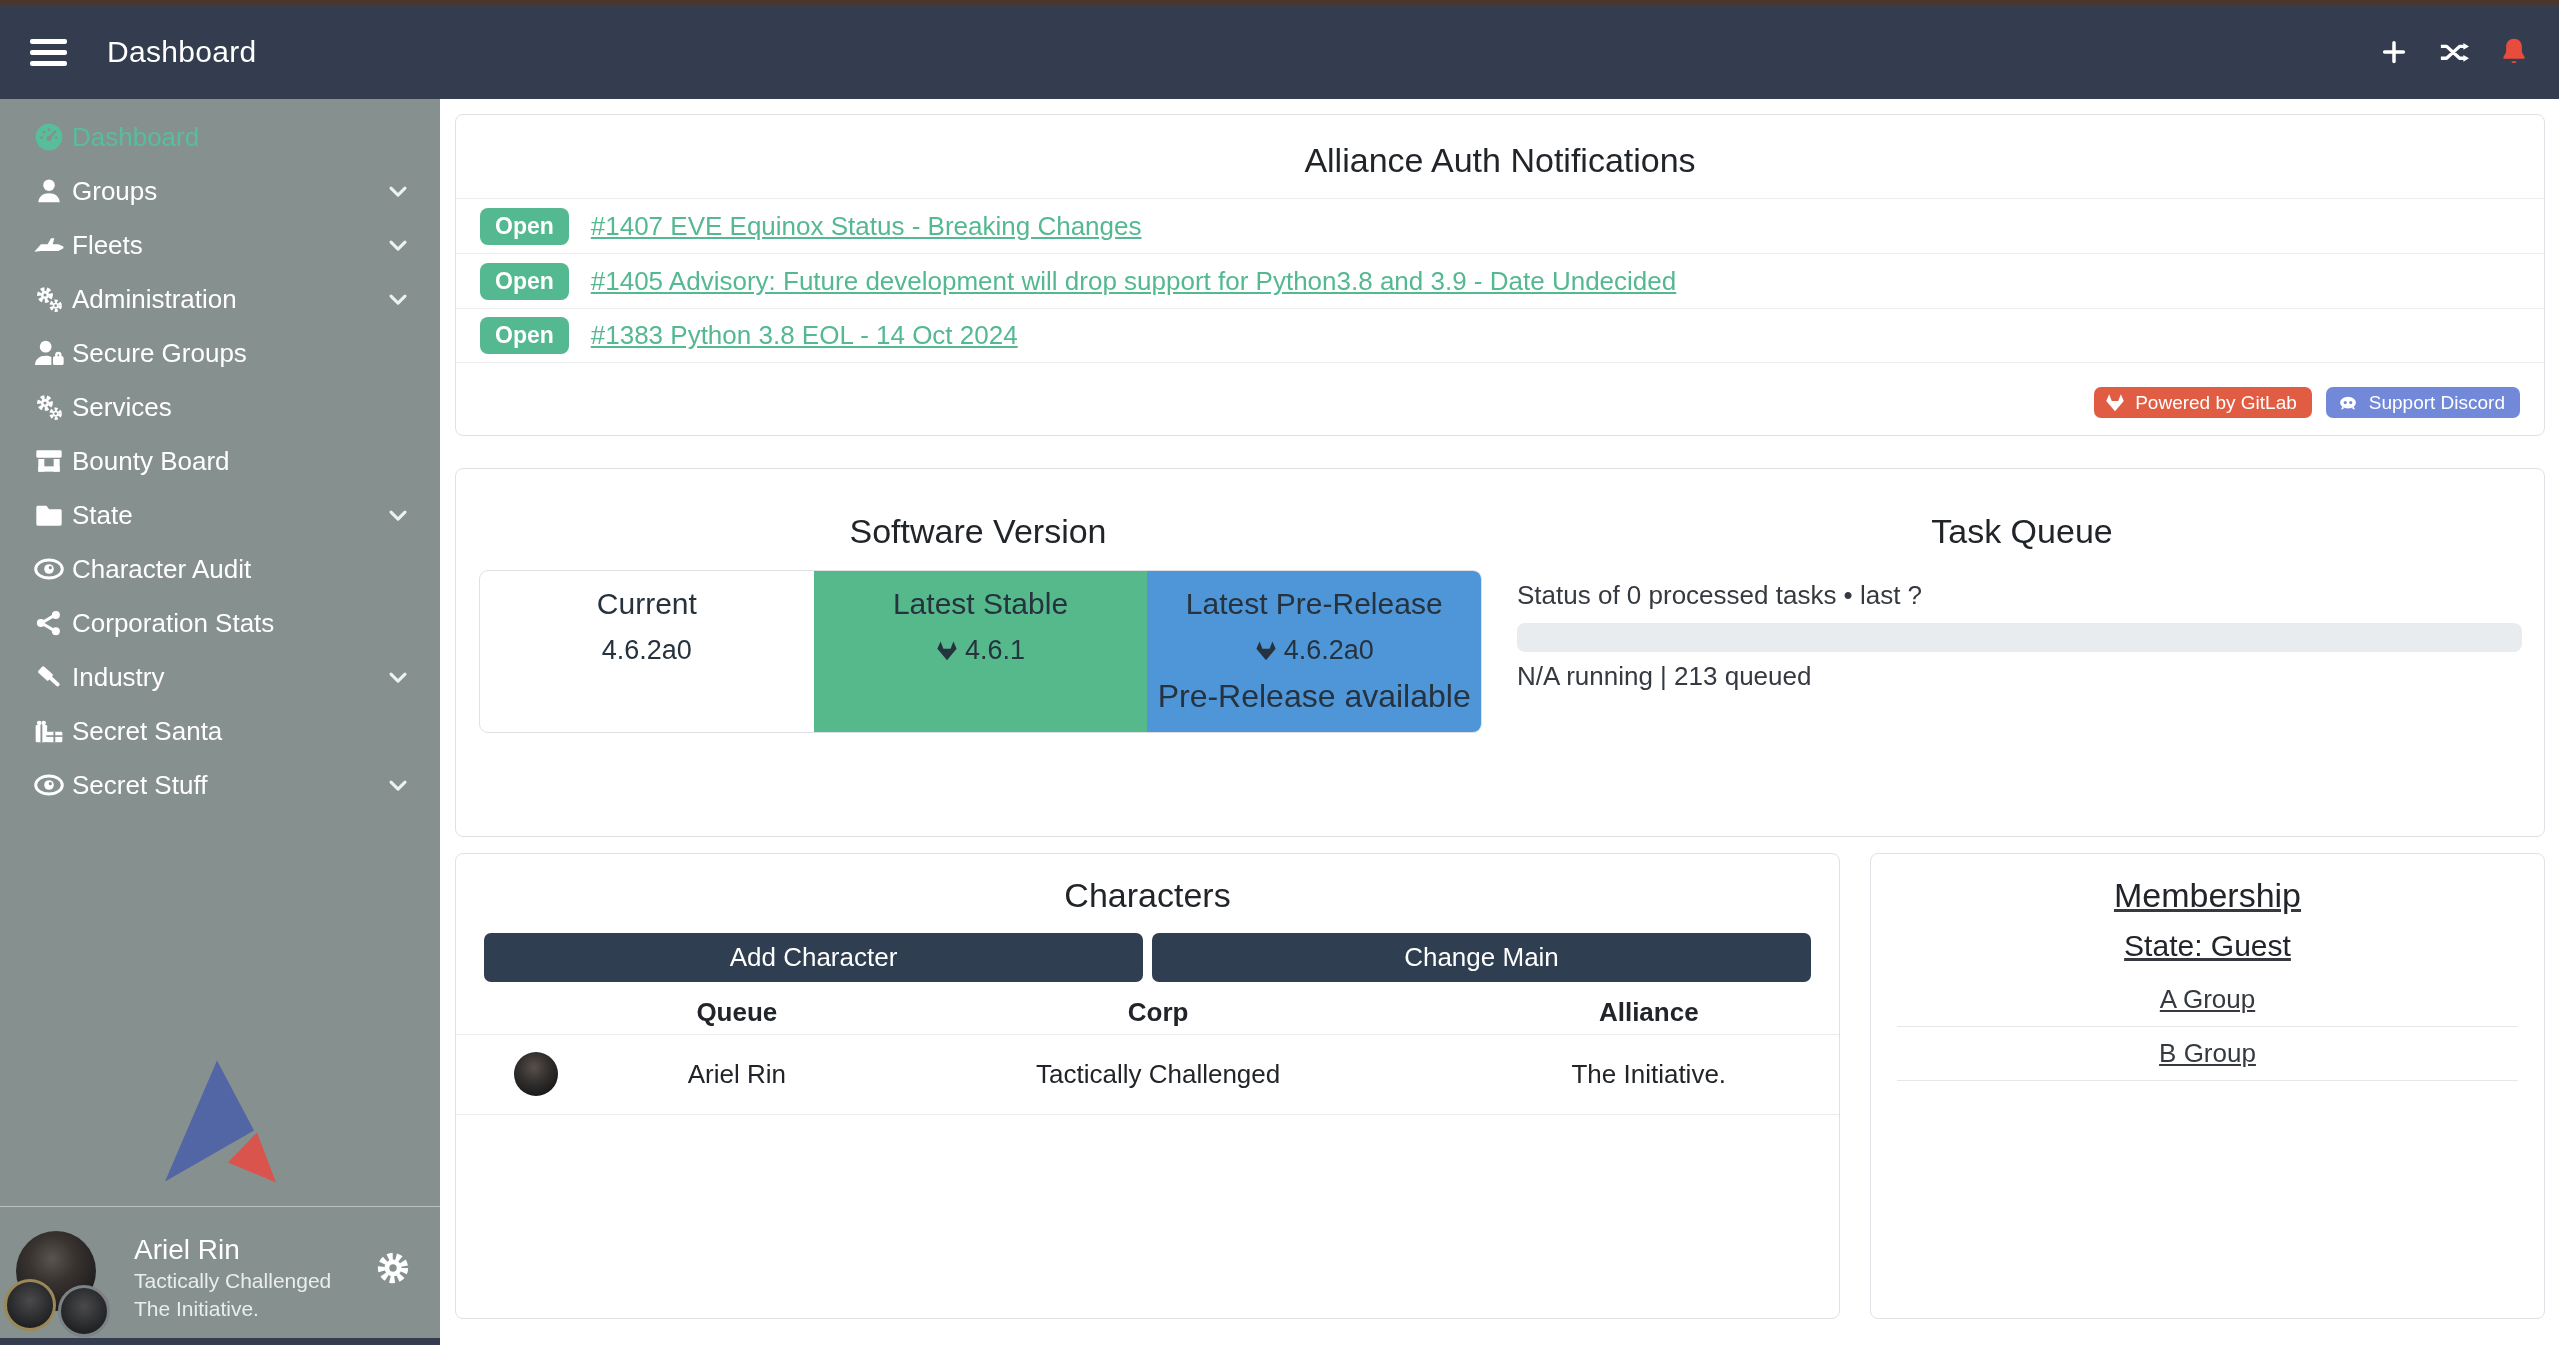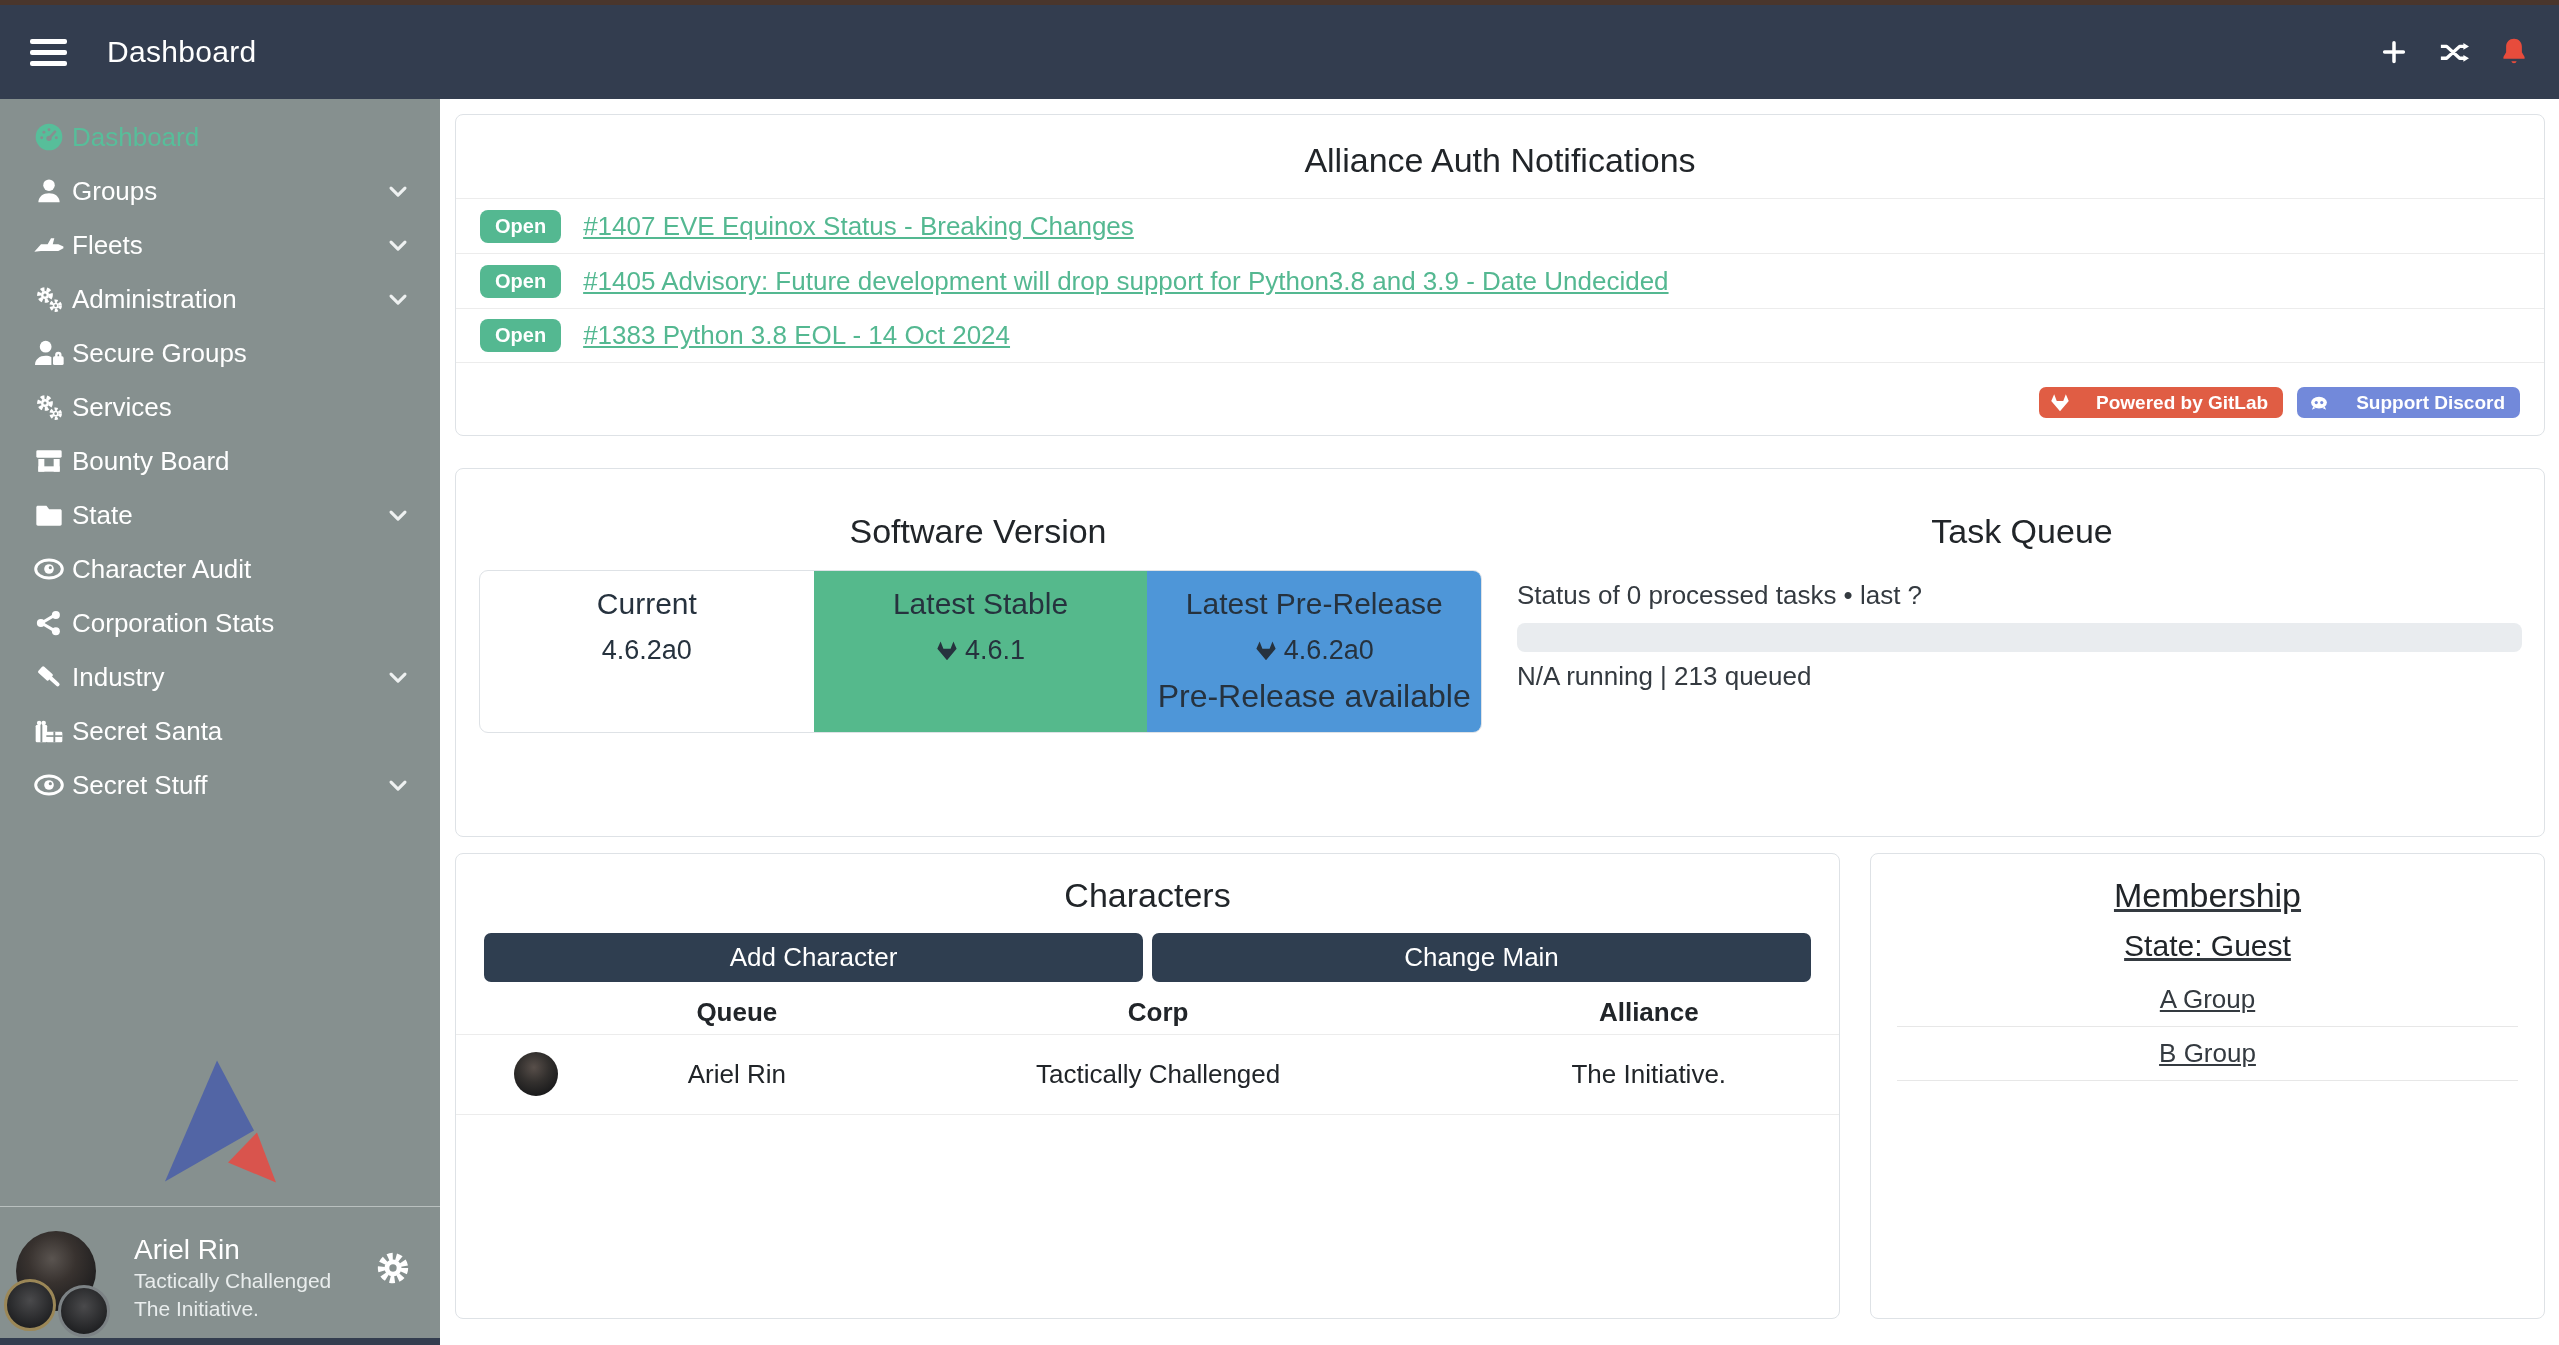--- a/index.html
+++ b/index.html
@@ -49,26 +49,26 @@
   .panel { background:#fff; border:1px solid #dee2e6; border-radius:8px; }
   .panel-title { text-align:center; font-size:34px; font-weight:400; color:#212529; }
 
   
   .panel-notif { height:322px; }
   .panel-notif .panel-title { padding-top:26px; }
   .notif-list { margin-top:18px; }
   .notif-row { display:flex; align-items:center; gap:22px; padding:0 24px; height:55px;
     border-top:1px solid #ececec; }
   .notif-row:last-child { border-bottom:1px solid #ececec; }
-  .badge-open { background:#54b891; color:#fff; font-size:20px; font-weight:bold;
+  .badge-open { background:#54b891; color:#fff; font-size:23px; font-weight:bold;
     padding:5px 15px; border-radius:8px; flex:none; }
   .notif-link { color:#54b891; font-size:26px; text-decoration:underline; cursor:pointer; }
   .notif-footer { display:flex; justify-content:flex-end; gap:14px; padding:24px 24px 0 0; }
-  .shield { display:inline-flex; align-items:center; gap:26px; color:#fff; font-size:19px;
-    font-weight:bold; padding:5px 15px 5px 11px; border-radius:7px; cursor:pointer; height:31px; }
+  .shield { display:inline-flex; align-items:center; gap:10px; color:#fff; font-size:19px;
+    font-weight:normal; padding:5px 15px 5px 11px; border-radius:7px; cursor:pointer; height:31px; }
   .shield.gitlab { background:#e05d44; }
   .shield.discord { background:#7289da; }
 
   
   .panel-split { height:369px; margin-top:32px; }
   .panel-split .panel-title { padding-top:24px; }
   .split { display:flex; margin-top:19px; }
   .half { flex:1; min-width:0; }
   .half .panel-title { padding-top:24px; }
   .version-card { display:flex; border:1px solid #dee2e6; border-radius:9px; margin:19px 18px 0 23px;

